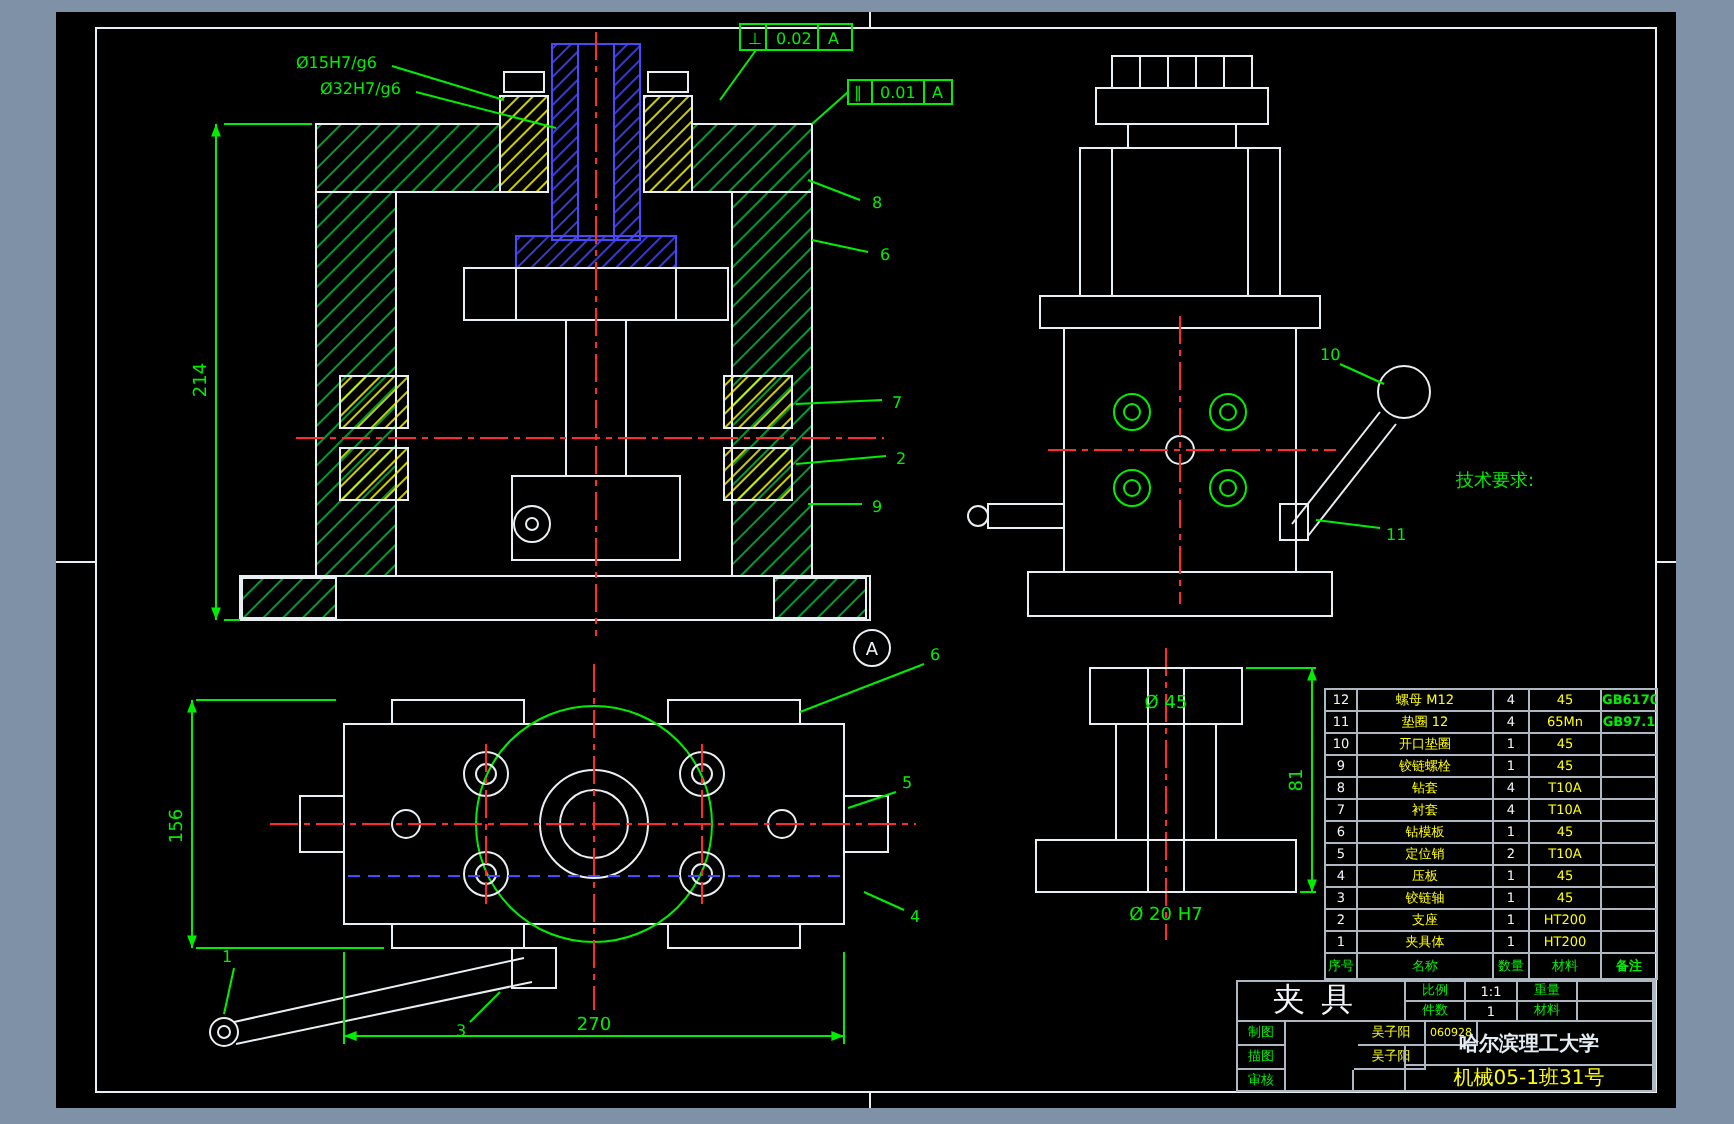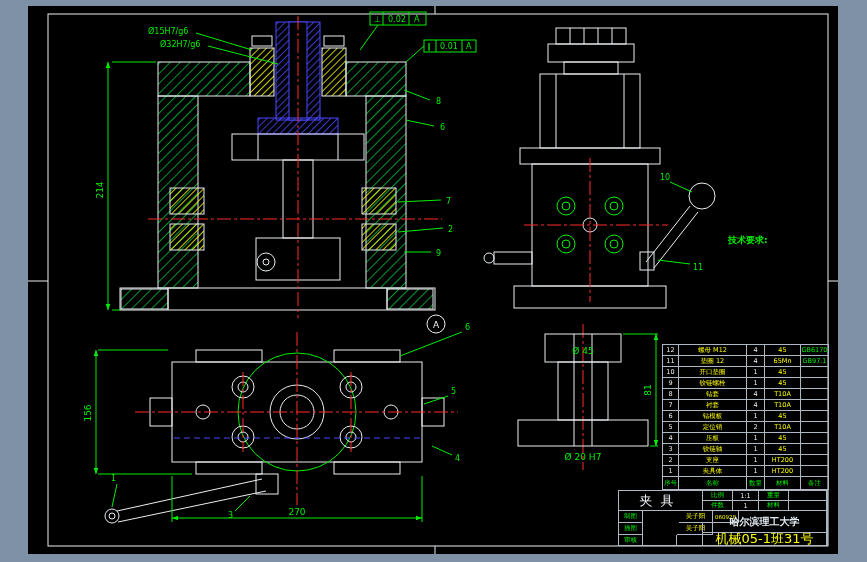--- a/index.html
+++ b/index.html
@@ -13,37 +13,37 @@
   .hgw{fill:url(#hg);stroke:#e9eef2;stroke-width:1}
   .hyw{fill:url(#hy);stroke:#e9eef2;stroke-width:1}
   .hbw{fill:url(#hb);stroke:#4848ff;stroke-width:1}
   .bw{stroke:#4848ff;stroke-width:1;fill:#000}
   text{font-family:"DejaVu Sans",sans-serif;}
   .tg{fill:#00ef00;font-size:8px}
   .tg9{font-size:9px}
   .twt{fill:#f0f4f8;font-size:9px}
   
   .techreq{position:absolute;left:728px;top:234px;width:128px;color:#00ef00;}
-  .tr-title{font-size:9px;font-weight:bold;margin-bottom:20px;}
+  .tr-title{font-size:9px;font-weight:normal;margin-bottom:20px;}
   .tr-line{font-size:7px;line-height:9.5px;white-space:pre;}
   
   .bom{position:absolute;left:662px;top:344px;width:166px;border-collapse:collapse;table-layout:fixed;font-size:6.5px;line-height:1;}
   .bom td{border:1px solid #aeb8c2;text-align:center;padding:0;height:10px;overflow:hidden;white-space:nowrap;color:#ffff00;}
   .bom td:first-child{color:#f0f4f8;}
   .bom td:nth-child(3){color:#f0f4f8;}
-  .bom td:nth-child(5){color:#00ef00;}
+  .bom td:nth-child(5){color:#00ef00;font-weight:bold;}
   .bom .bom-head td{color:#00ef00;height:12px;}
   
   .tblock{position:absolute;left:618px;top:490px;width:210px;height:56px;border:1px solid #aeb8c2;box-sizing:border-box;}
   .tc{position:absolute;box-sizing:border-box;border-right:1px solid #aeb8c2;border-bottom:1px solid #aeb8c2;display:flex;align-items:center;justify-content:center;overflow:hidden;color:#00ef00;font-size:6.5px;}
   .tc.val{color:#f0f4f8;}
   .tc.yel{color:#ffff00;margin-left:36px;}
-  .tb-name{left:0;top:0;width:84px;height:20px;font-size:13px;color:#f0f4f8;letter-spacing:8px;}
+  .tb-name{left:0;top:0;width:84px;height:20px;font-size:16px;color:#f0f4f8;letter-spacing:8px;}
   .tb-school{left:84px;top:20px;width:124px;height:22px;font-size:10px;font-weight:bold;color:#e4ecf3;}
-  .tb-class{left:84px;top:42px;width:124px;height:12px;font-size:13px;color:#ffff00;border-bottom:none;}
+  .tb-class{left:84px;top:42px;width:124px;height:12px;font-size:10px;color:#ffff00;border-bottom:none;}
 </style>
 </head>
 <body>
 
 <div class="stage">
 
 <svg width="867" height="562" viewBox="0 0 867 562">
   <defs>
     <pattern id="hg" width="7" height="7" patternUnits="userSpaceOnUse" patternTransform="rotate(45)">
       <line x1="3.5" y1="0" x2="3.5" y2="7" stroke="#00c23c" stroke-width="0.8"></line>

